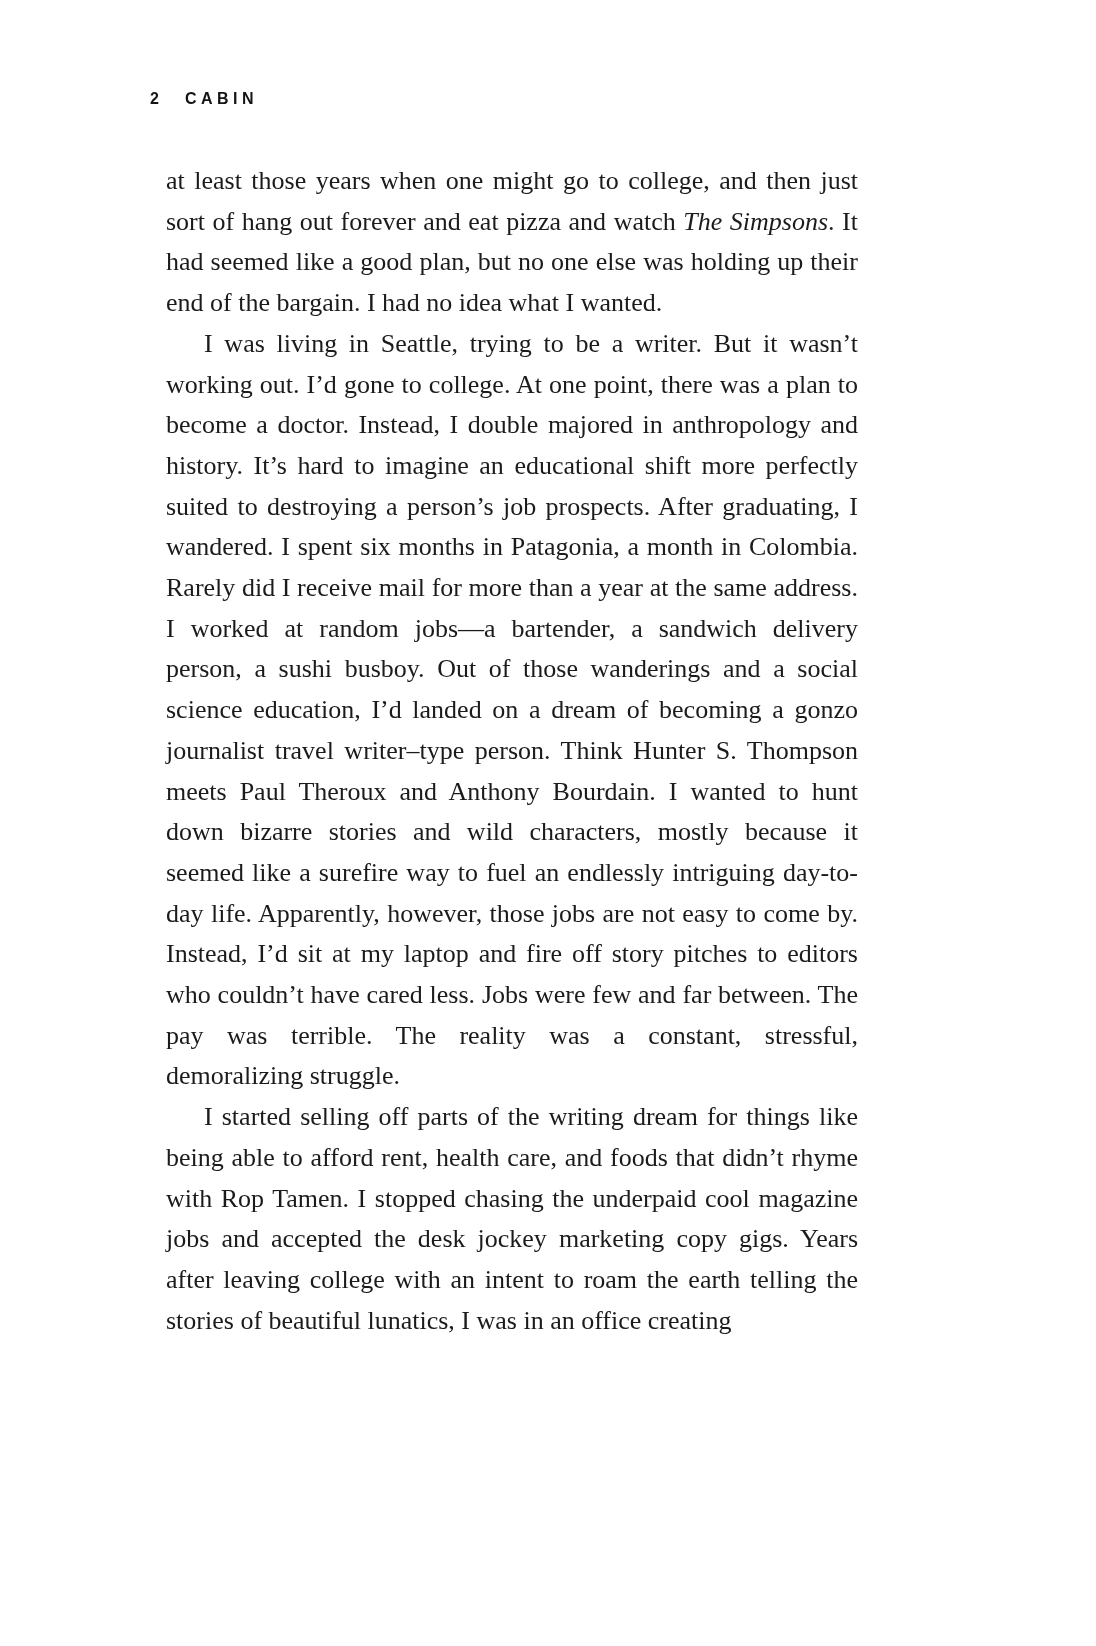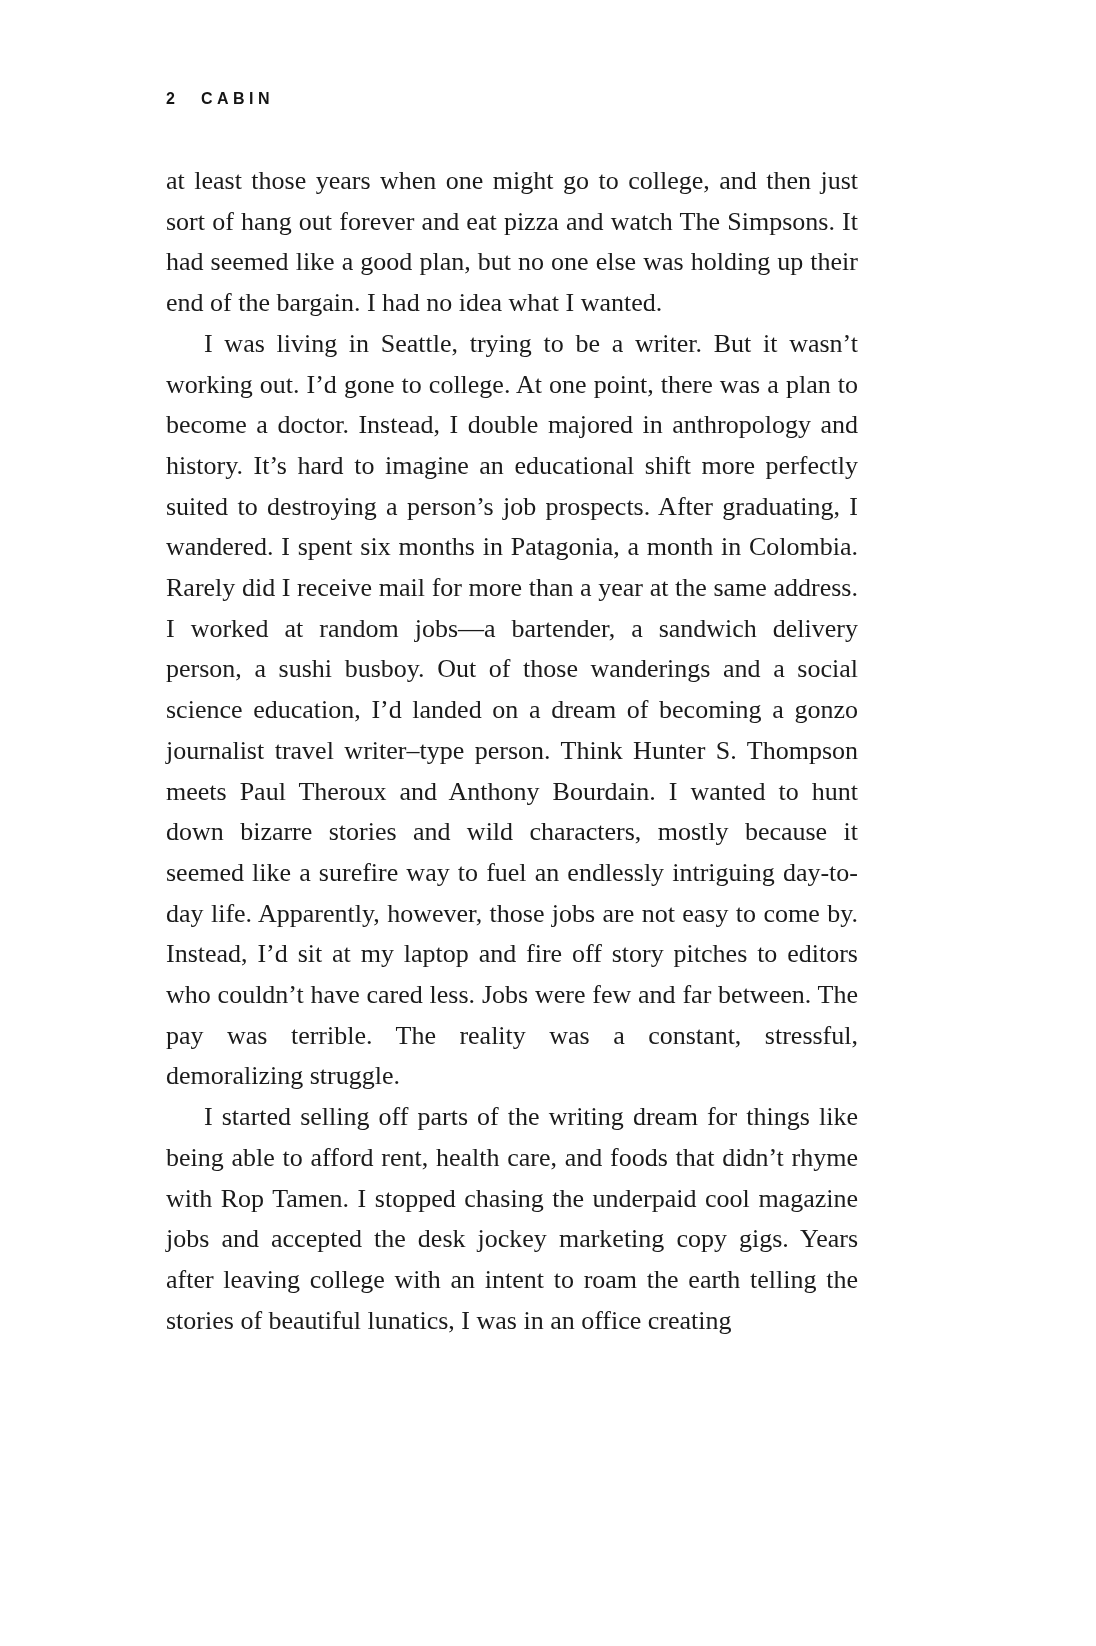--- a/index.html
+++ b/index.html
@@ -13,21 +13,21 @@
     width: 1096px;
     height: 1646px;
     background: #ffffff;
     color: #1b1b1b;
     overflow: hidden;
   }
   
   .running-head {
     position: absolute;
     top: 90px;
-    left: 166px;
+    left: 150px;
     font-family: "Liberation Sans", "DejaVu Sans", sans-serif;
     font-weight: 700;
     font-size: 16px;
     letter-spacing: 4.5px;
     color: #151515;
   }
   .running-head .folio {
     display: inline-block;
     margin-right: 26px;
     letter-spacing: 0;
@@ -47,20 +47,21 @@
     -webkit-hyphens: auto;
   }
   .para {
     margin: 0;
     padding: 0;
   }
   .para.indent {
     text-indent: 38px;
   }
   .italic {
+    font-style: italic;
   }
 </style>
 </head>
 <body>
 
 <div class="book-page">
 
   <header class="running-head">
     <span class="folio">2</span><span class="book-title">CABIN</span>
   </header>

